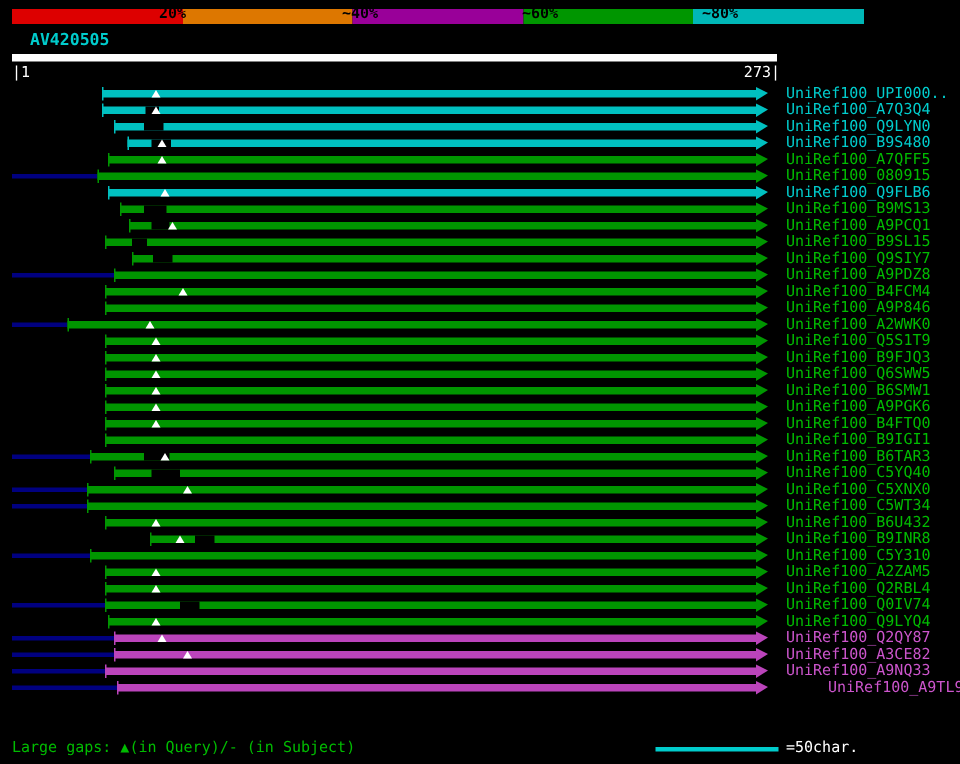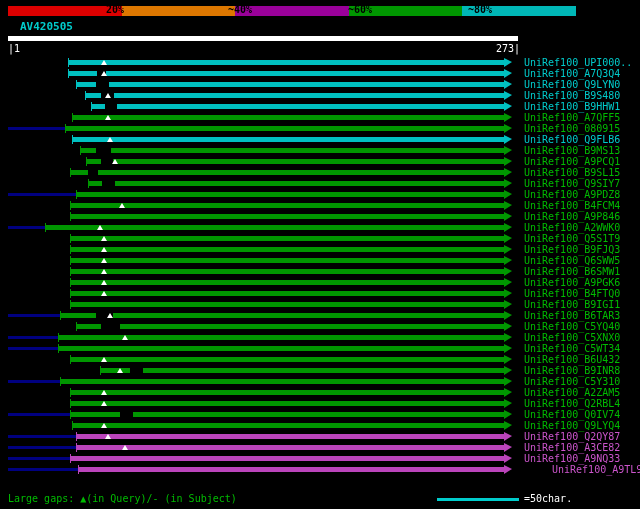--- a/index.html
+++ b/index.html
@@ -80,27 +80,20 @@
     </div>
     <div class="hit-row">
       <div class="bar" style="left: 77px; width: 419px; background: rgb(0, 192, 192);"></div>
       <div class="tick" style="left: 77px; background: rgb(0, 192, 192);"></div>
       <div class="gapseg" style="left: 93px; width: 13px;"></div>
       <div class="tri" style="left: 97px;"></div>
       <div class="arrowhead" style="border-left-color: rgb(0, 192, 192);"></div>
       <div class="hitlabel" style="color: rgb(0, 204, 204);">UniRef100_B9S480</div>
     </div>
     <div class="hit-row">
-      <div class="bar" style="left: 83px; width: 413px; background: rgb(0, 192, 192);"></div>
-      <div class="tick" style="left: 83px; background: rgb(0, 192, 192);"></div>
-      <div class="gapseg" style="left: 97px; width: 12px;"></div>
-      <div class="arrowhead" style="border-left-color: rgb(0, 192, 192);"></div>
-      <div class="hitlabel" style="color: rgb(0, 204, 204);">UniRef100_B9HHW1</div>
-    </div>
-    <div class="hit-row">
       <div class="bar" style="left: 64px; width: 432px; background: rgb(0, 150, 0);"></div>
       <div class="tick" style="left: 64px; background: rgb(0, 150, 0);"></div>
       <div class="tri" style="left: 97px;"></div>
       <div class="arrowhead" style="border-left-color: rgb(0, 150, 0);"></div>
       <div class="hitlabel" style="color: rgb(0, 187, 0);">UniRef100_A7QFF5</div>
     </div>
     <div class="hit-row">
       <div class="navy" style="left: 0px; width: 57px; background: rgb(0, 0, 128);"></div>
       <div class="bar" style="left: 57px; width: 439px; background: rgb(0, 150, 0);"></div>
       <div class="tick" style="left: 57px; background: rgb(0, 150, 0);"></div>

